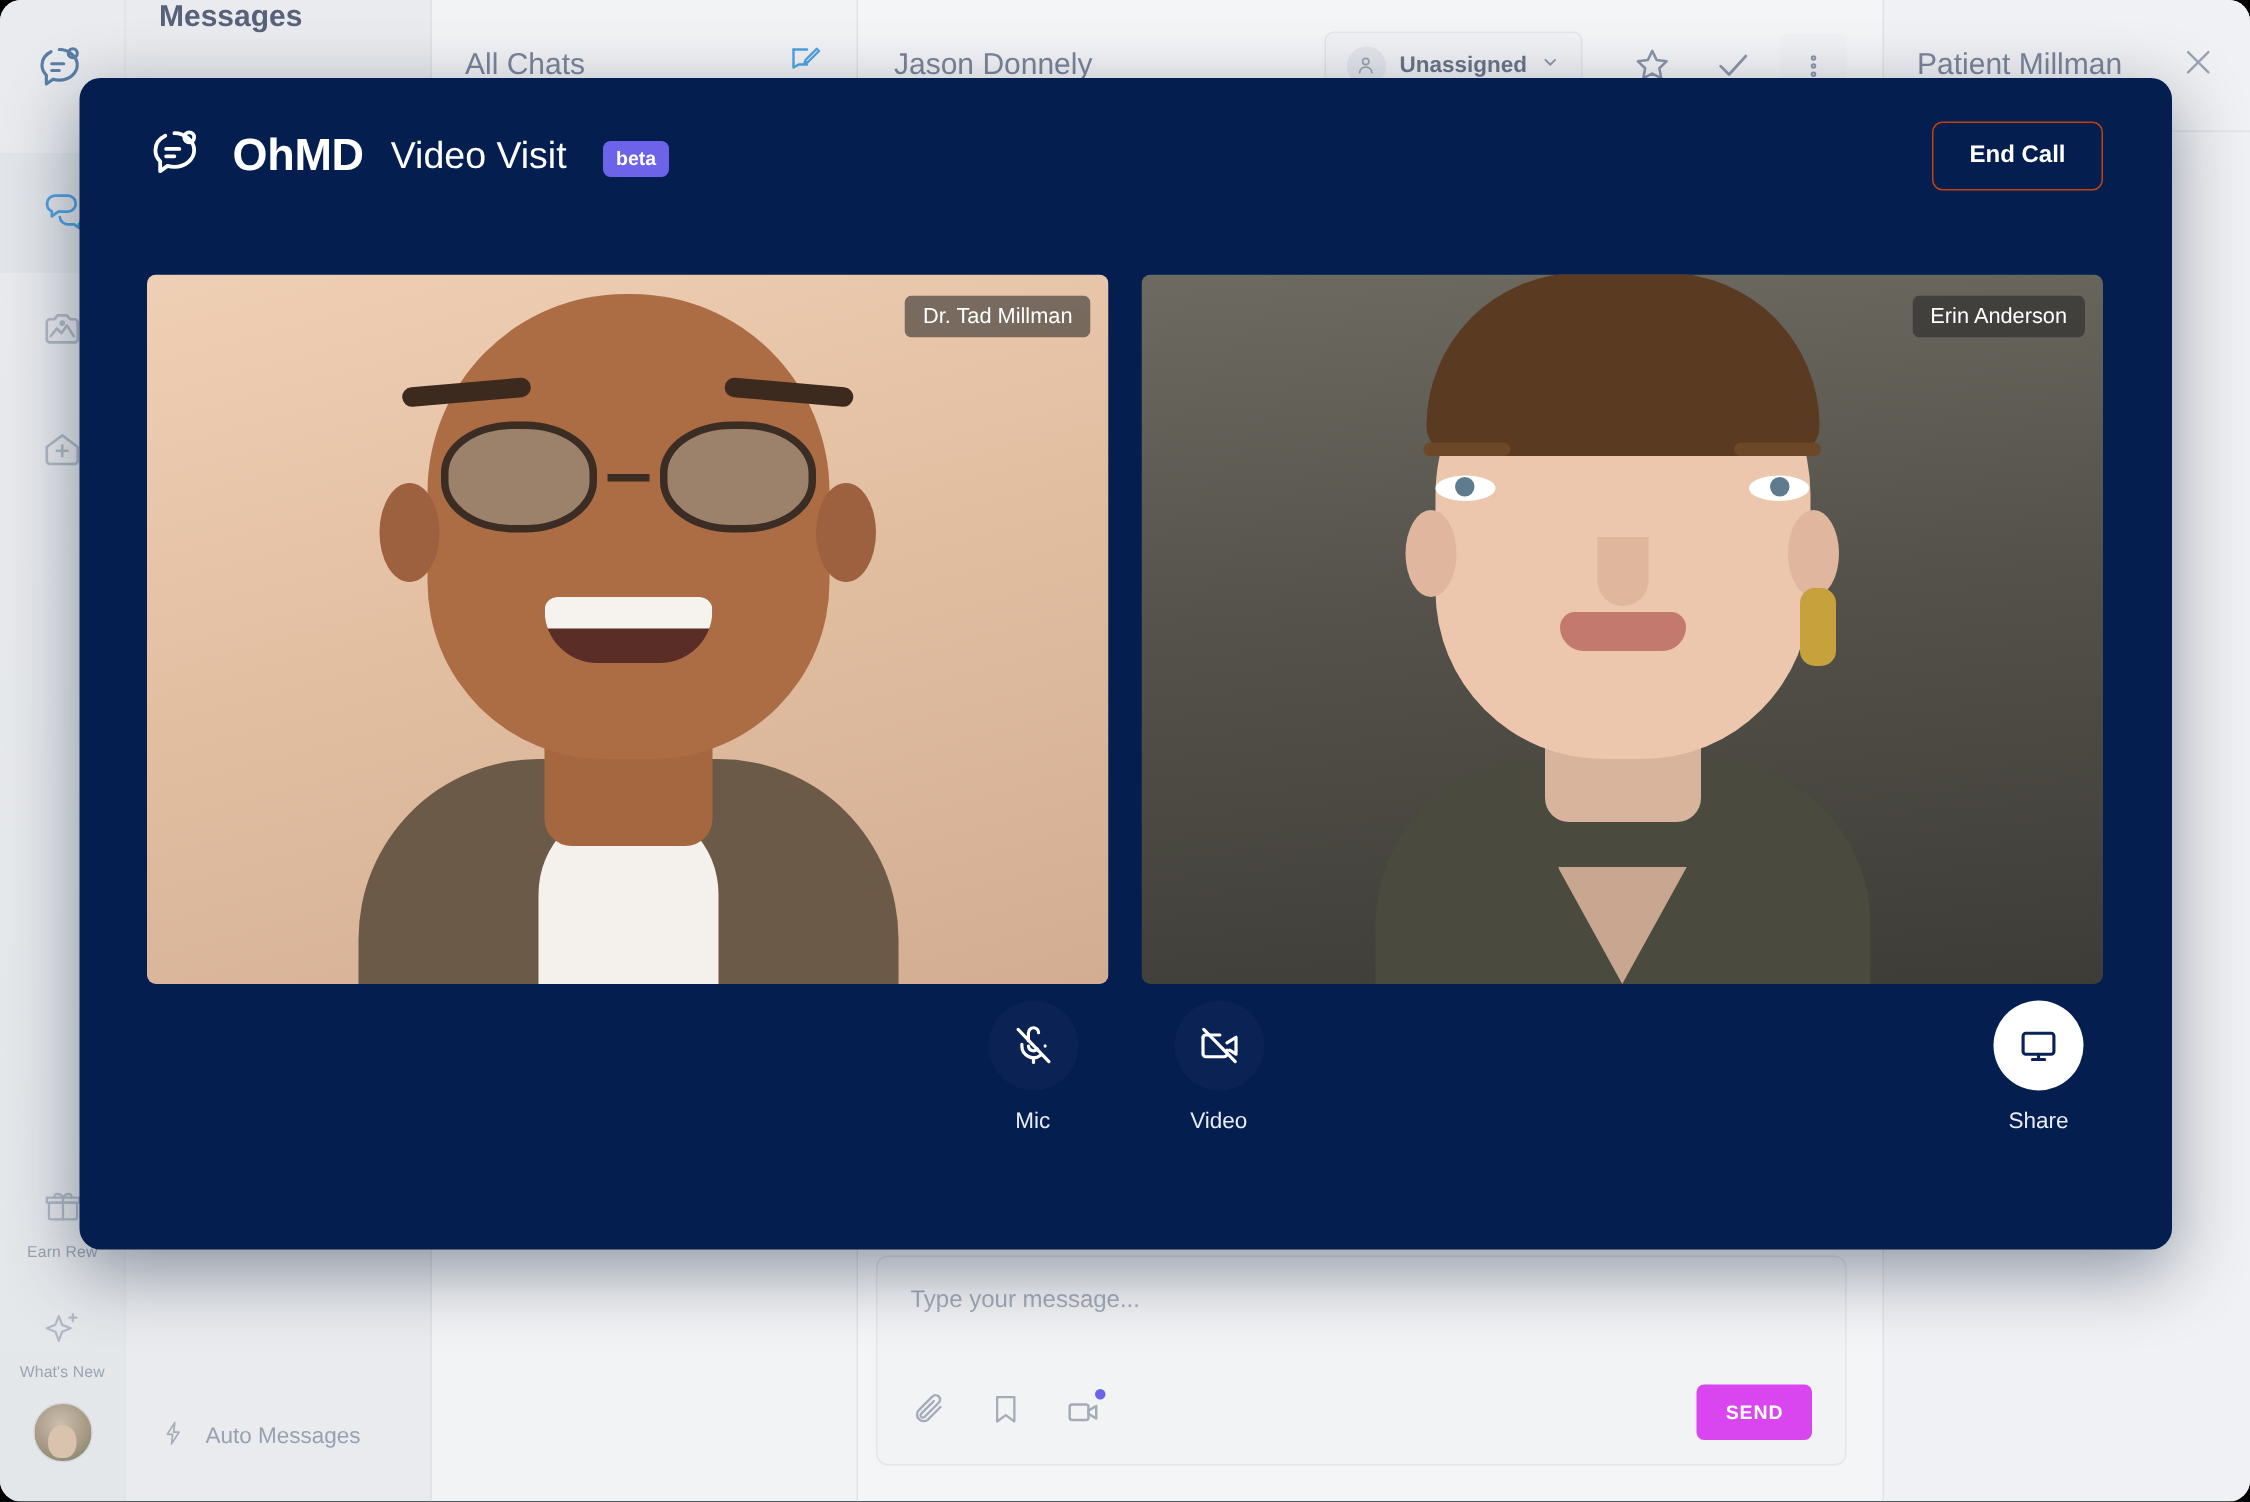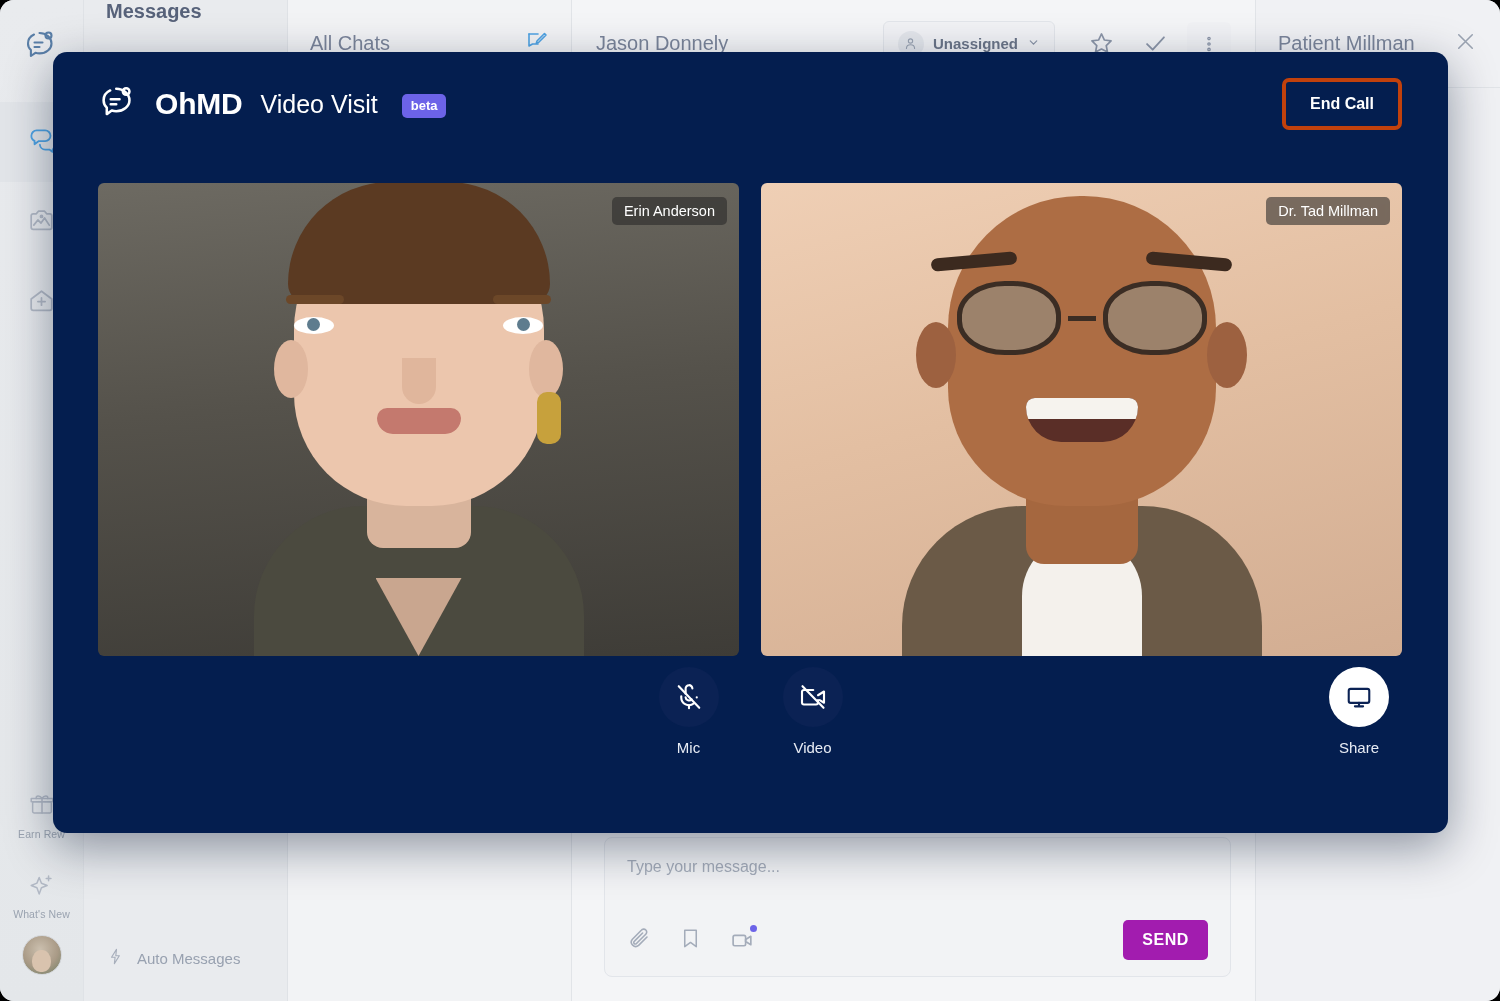--- a/index.html
+++ b/index.html
@@ -77,30 +77,30 @@
   }
   .assign-av { width:26px; height:26px; border-radius:50%; background:#e3e6eb; display:flex;align-items:center;justify-content:center;}
   .hdr-icons { display:flex; align-items:center; gap:10px; margin-left:6px;}
   .hdr-btn { width:44px; height:44px; display:flex; align-items:center; justify-content:center; border-radius:6px; }
   .hdr-btn.boxed { background:#f1f2f5; }
 
   .nav-bottom { position:absolute; left:0; bottom:22px; width:100%; }
   .nav-row { display:flex; align-items:center; gap:12px; padding:11px 0 11px 24px; color:#98a1b0; font-size:15px; }
 
   .composer {
-    position:absolute; left:32px; right:24px; bottom:24px; height:140px;
+    position:absolute; left:12px; right:24px; bottom:24px; height:140px;
     background:#f2f3f5; border:1px solid #e2e5ea; border-radius:8px;
     display:flex; flex-direction:column; justify-content:space-between;
     padding:20px 22px 16px 22px;
   }
   .composer-ph { color:#a4acb9; font-size:16px; }
   .composer-bar { display:flex; align-items:center; justify-content:space-between; }
   .composer-icons { display:flex; align-items:center; gap:28px; }
   .send-btn {
-    background:#a21caf; color:#ffffff; font-size:16px; font-weight:700;
+    background:#d946ef; color:#ffffff; font-size:13px; font-weight:700;
     letter-spacing:.6px; padding:11px 19px; border-radius:5px; border:none;
   }
   .badge-dot { position:absolute; right:-2px; top:-3px; width:7px; height:7px; border-radius:50%; background:#6c63e8; }
 
   
   .modal {
     position: absolute; left: 53px; top: 52px; width: 1395px; height: 781px;
     background: #041e4f; border-radius: 14px; overflow: hidden;
     box-shadow: 0 14px 48px rgba(4,18,45,.42);
     z-index: 40;
@@ -110,21 +110,21 @@
     padding: 0 46px 0 44px; justify-content: space-between;
   }
   .brand { display:flex; align-items:center; gap:14px; }
   .brand-name { color:#ffffff; font-size:30px; font-weight:700; letter-spacing:-.2px; }
   .brand-sub { color:#ffffff; font-size:25px; font-weight:400; margin-left:4px; }
   .beta {
     background:#6c63e8; color:#ffffff; font-size:13px; font-weight:600;
     padding:4px 9px 5px; border-radius:5px; margin-left:10px; position:relative; top:2px;
   }
   .end-call {
-    border:4px solid #c2410c; color:#ffffff; background:transparent;
+    border:1px solid #c2410c; color:#ffffff; background:transparent;
     font-size:16px; font-weight:600; padding:13px 24px; border-radius:7px;
     font-family:"Liberation Sans", sans-serif;
   }
 
   .stage { display:flex; gap:22px; padding: 27px 45px 0 45px; }
   .tile {
     position: relative; width: 641px; height: 473px;
     border-radius: 6px; overflow: hidden;
   }
   .tile-name {
@@ -394,20 +394,42 @@
         <span class="brand-name">OhMD</span>
         <span class="brand-sub">Video Visit</span>
         <span class="beta">beta</span>
       </div>
       <button class="end-call">End Call</button>
     </div>
 
     <div class="stage">
 
       <div class="tile">
+        <div class="portrait p1">
+          <div class="fig d-torso"></div>
+          <div class="fig d-shirt"></div>
+          <div class="fig d-neck"></div>
+          <div class="fig d-head"></div>
+          <div class="d-ear-l"></div>
+            <div class="d-ear-r"></div>
+          <div class="d-brow-l"></div>
+            <div class="d-brow-r"></div>
+          <div class="d-glass">
+            <div class="d-lens"></div>
+              <div class="d-bridge"></div>
+              <div class="d-lens"></div>
+          </div>
+          <div class="d-mouth">
+              <div class="d-teeth"></div>
+            </div>
+        </div>
+        <span class="tile-name">Dr. Tad Millman</span>
+      </div>
+
+      <div class="tile">
         <div class="portrait p2">
           <div class="fig q-torso">
               <div class="q-vneck"></div>
             </div>
           <div class="fig q-neck"></div>
           <div class="fig q-head"></div>
           <div class="q-hair"></div>
           <div class="q-ear-l"></div>
             <div class="q-ear-r"></div>
           <div class="q-earring"></div>
@@ -415,42 +437,20 @@
             <div class="q-brow-r"></div>
           <div class="q-eye-l"></div>
             <div class="q-eye-r"></div>
           <div class="q-pup-l"></div>
             <div class="q-pup-r"></div>
           <div class="q-nose"></div>
           <div class="q-lip"></div>
         </div>
         <span class="tile-name">Erin Anderson</span>
       </div>
-
-      <div class="tile">
-        <div class="portrait p1">
-          <div class="fig d-torso"></div>
-          <div class="fig d-shirt"></div>
-          <div class="fig d-neck"></div>
-          <div class="fig d-head"></div>
-          <div class="d-ear-l"></div>
-            <div class="d-ear-r"></div>
-          <div class="d-brow-l"></div>
-            <div class="d-brow-r"></div>
-          <div class="d-glass">
-            <div class="d-lens"></div>
-              <div class="d-bridge"></div>
-              <div class="d-lens"></div>
-          </div>
-          <div class="d-mouth">
-              <div class="d-teeth"></div>
-            </div>
-        </div>
-        <span class="tile-name">Dr. Tad Millman</span>
-      </div>
     </div>
 
     <div class="controls">
       <div class="ctl-center">
 
         <div class="ctl">
           <span class="ctl-circle">
             <svg width="30" height="30" viewBox="0 0 24 24" fill="none" stroke="#ffffff" stroke-width="1.7" stroke-linecap="round" stroke-linejoin="round">
               <path d="M14.7 5.2A2.7 2.7 0 009.3 5.3v4.1"></path>
               <path d="M9.3 12.3a2.7 2.7 0 004.8 1.5"></path>

